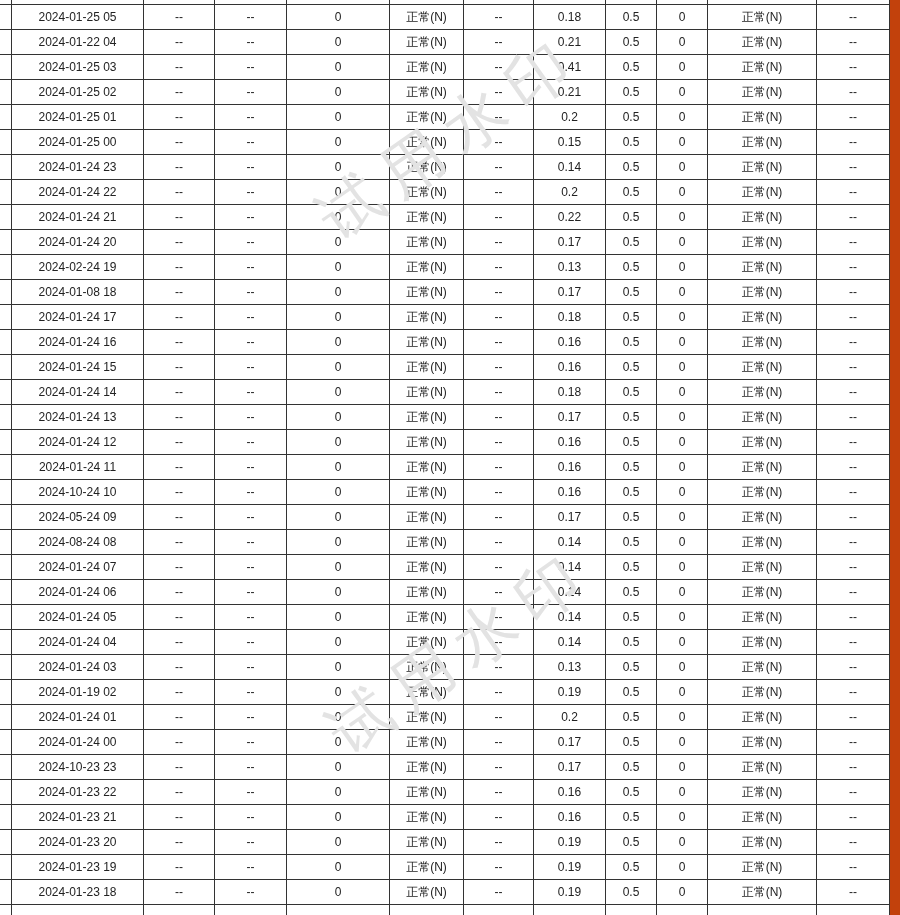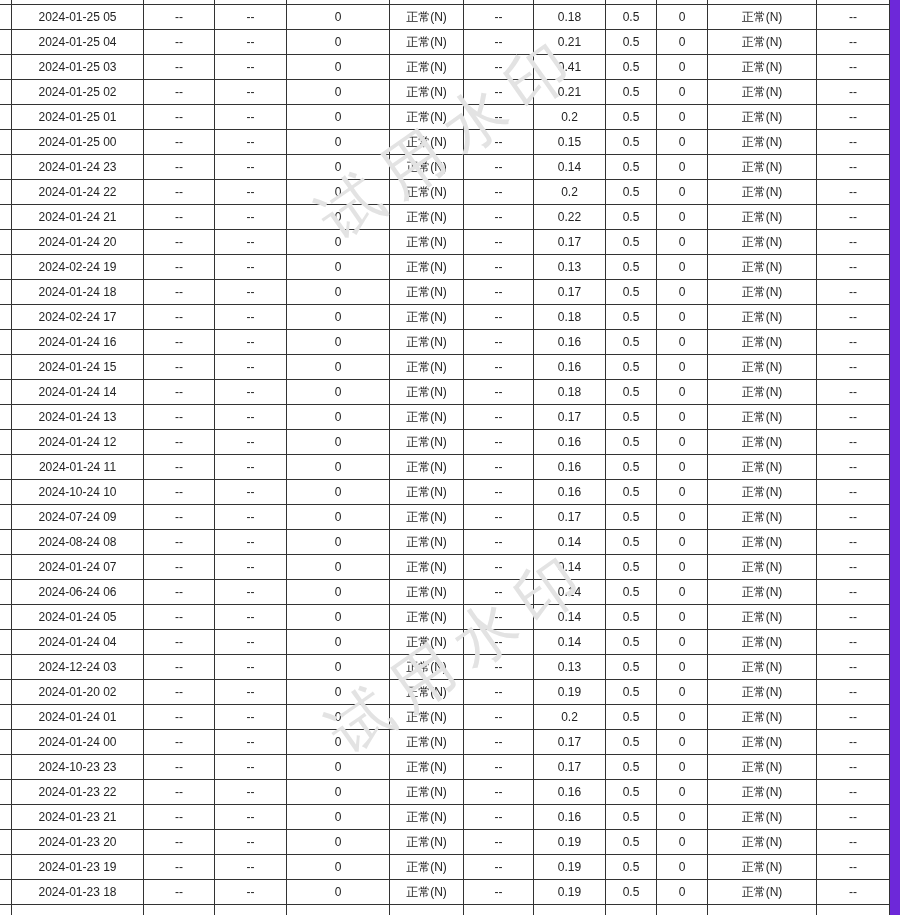--- a/index.html
+++ b/index.html
@@ -1,21 +1,21 @@
 <!DOCTYPE html>
 <html><head>
 <meta charset="utf-8">
 <style>
   * { margin:0; padding:0; box-sizing:border-box; }
   html,body { background:#ffffff; }
   .screen {
     position:relative;
     width:900px; height:915px;
     overflow:hidden;
-    background:#6d28d9;
+    background:#c2410c;
     font-family:"Liberation Sans", sans-serif;
   }
   table.data-table {
     position:absolute;
     left:-60px; top:-21px;
     border-collapse:collapse;
     table-layout:fixed;
     width:949px;
     background:#ffffff;
   }
@@ -88,21 +88,21 @@
           <td>正常(N)</td>
           <td>--</td>
           <td>0.18</td>
           <td>0.5</td>
           <td>0</td>
           <td>正常(N)</td>
           <td>--</td>
         </tr>
         <tr>
           <td></td>
-          <td>2024-01-25 04</td>
+          <td>2024-01-22 04</td>
           <td>--</td>
           <td>--</td>
           <td>0</td>
           <td>正常(N)</td>
           <td>--</td>
           <td>0.21</td>
           <td>0.5</td>
           <td>0</td>
           <td>正常(N)</td>
           <td>--</td>
@@ -228,35 +228,35 @@
           <td>正常(N)</td>
           <td>--</td>
           <td>0.13</td>
           <td>0.5</td>
           <td>0</td>
           <td>正常(N)</td>
           <td>--</td>
         </tr>
         <tr>
           <td></td>
-          <td>2024-01-24 18</td>
+          <td>2024-01-08 18</td>
           <td>--</td>
           <td>--</td>
           <td>0</td>
           <td>正常(N)</td>
           <td>--</td>
           <td>0.17</td>
           <td>0.5</td>
           <td>0</td>
           <td>正常(N)</td>
           <td>--</td>
         </tr>
         <tr>
           <td></td>
-          <td>2024-02-24 17</td>
+          <td>2024-01-24 17</td>
           <td>--</td>
           <td>--</td>
           <td>0</td>
           <td>正常(N)</td>
           <td>--</td>
           <td>0.18</td>
           <td>0.5</td>
           <td>0</td>
           <td>正常(N)</td>
           <td>--</td>
@@ -354,21 +354,21 @@
           <td>正常(N)</td>
           <td>--</td>
           <td>0.16</td>
           <td>0.5</td>
           <td>0</td>
           <td>正常(N)</td>
           <td>--</td>
         </tr>
         <tr>
           <td></td>
-          <td>2024-07-24 09</td>
+          <td>2024-05-24 09</td>
           <td>--</td>
           <td>--</td>
           <td>0</td>
           <td>正常(N)</td>
           <td>--</td>
           <td>0.17</td>
           <td>0.5</td>
           <td>0</td>
           <td>正常(N)</td>
           <td>--</td>
@@ -396,21 +396,21 @@
           <td>正常(N)</td>
           <td>--</td>
           <td>0.14</td>
           <td>0.5</td>
           <td>0</td>
           <td>正常(N)</td>
           <td>--</td>
         </tr>
         <tr>
           <td></td>
-          <td>2024-06-24 06</td>
+          <td>2024-01-24 06</td>
           <td>--</td>
           <td>--</td>
           <td>0</td>
           <td>正常(N)</td>
           <td>--</td>
           <td>0.14</td>
           <td>0.5</td>
           <td>0</td>
           <td>正常(N)</td>
           <td>--</td>
@@ -438,35 +438,35 @@
           <td>正常(N)</td>
           <td>--</td>
           <td>0.14</td>
           <td>0.5</td>
           <td>0</td>
           <td>正常(N)</td>
           <td>--</td>
         </tr>
         <tr>
           <td></td>
-          <td>2024-12-24 03</td>
+          <td>2024-01-24 03</td>
           <td>--</td>
           <td>--</td>
           <td>0</td>
           <td>正常(N)</td>
           <td>--</td>
           <td>0.13</td>
           <td>0.5</td>
           <td>0</td>
           <td>正常(N)</td>
           <td>--</td>
         </tr>
         <tr>
           <td></td>
-          <td>2024-01-20 02</td>
+          <td>2024-01-19 02</td>
           <td>--</td>
           <td>--</td>
           <td>0</td>
           <td>正常(N)</td>
           <td>--</td>
           <td>0.19</td>
           <td>0.5</td>
           <td>0</td>
           <td>正常(N)</td>
           <td>--</td>

